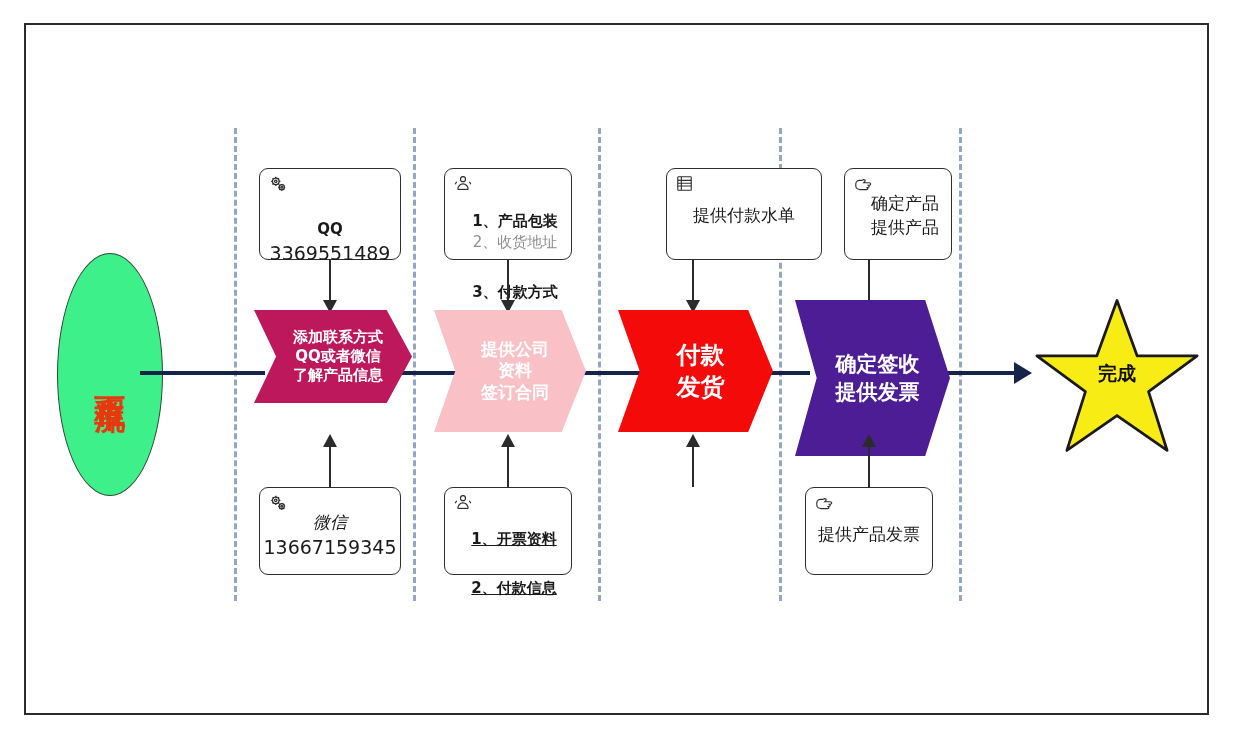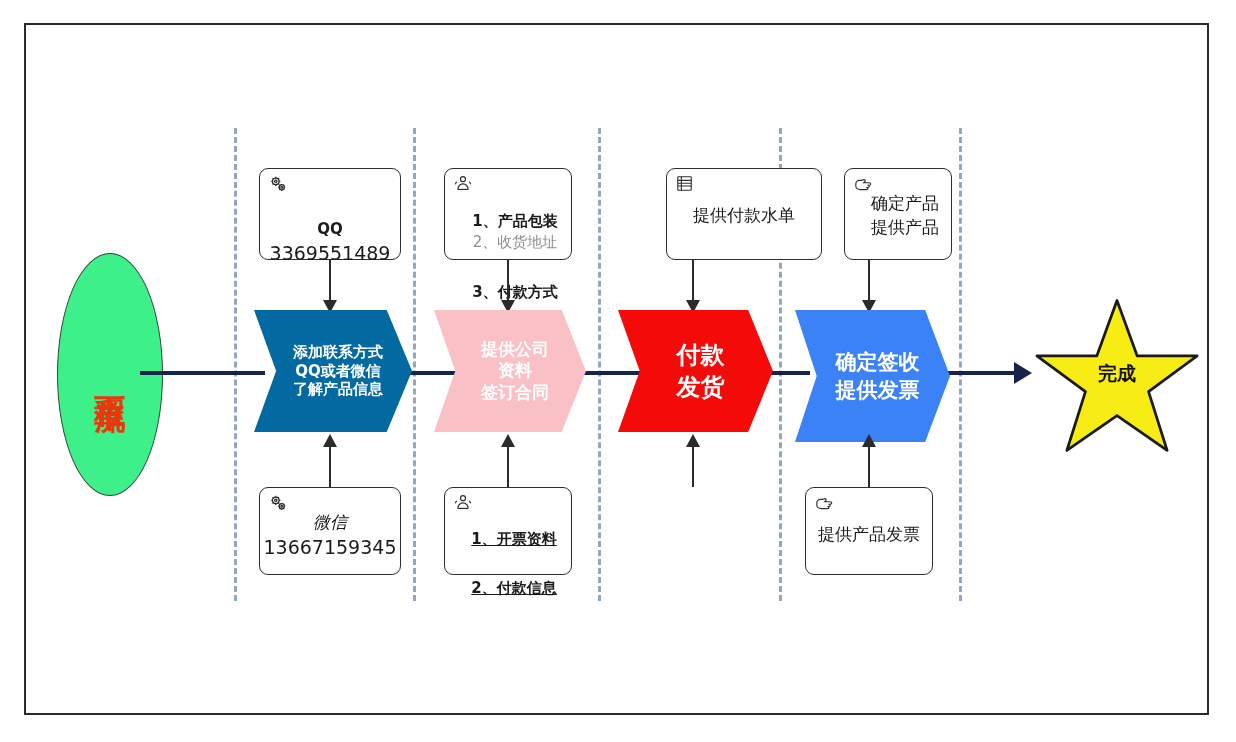--- a/index.html
+++ b/index.html
@@ -197,21 +197,21 @@
       </svg>
     </span>
     <div class="note-text" style="top:22px;">
       <span class="ln bold">QQ</span>
       <span class="ln" style="font-size:19px;">3369551489</span>
     </div>
   </div>
   <div class="vline" style="left:329px; top:260px; height:43px;"></div>
   <div class="varrow-down" style="left:323px; top:300px;"></div>
 
-  <div class="chevron" style="left:254px; top:310px; width:158px; height:122px; background:#0369a1;">
+  <div class="chevron" style="left:254px; top:310px; width:158px; height:93px; background:#be185d;">
     <div class="ctext" style="font-size:15px;">
       <span class="ln">添加联系方式</span><br>
       <span class="ln">QQ或者微信</span><br>
       <span class="ln">了解产品信息</span>
     </div>
   </div>
 
   <div class="varrow-up" style="left:323px; top:434px;"></div>
   <div class="vline" style="left:329px; top:446px; height:41px;"></div>
   <div class="note-box" style="left:259px; top:487px; width:142px; height:88px;">
@@ -309,21 +309,21 @@
       </svg>
     </span>
     <div class="note-text" style="top:22px; font-size:17px; padding-left:14px;">
       <span class="ln">确定产品</span>
       <span class="ln">提供产品</span>
     </div>
   </div>
   <div class="vline" style="left:868px; top:260px; height:43px;"></div>
   <div class="varrow-down" style="left:862px; top:300px;"></div>
 
-  <div class="chevron" style="left:795px; top:310px; width:155px; height:132px; background:#3b82f6;">
+  <div class="chevron" style="left:795px; top:300px; width:155px; height:156px; background:#4c1d95;">
     <div class="ctext" style="font-size:21px; line-height:1.35;">
       <span class="ln">确定签收</span><br>
       <span class="ln">提供发票</span>
     </div>
   </div>
 
   <div class="varrow-up" style="left:862px; top:434px;"></div>
   <div class="vline" style="left:868px; top:446px; height:41px;"></div>
   <div class="note-box" style="left:805px; top:487px; width:128px; height:88px;">
     <span class="note-icon">

